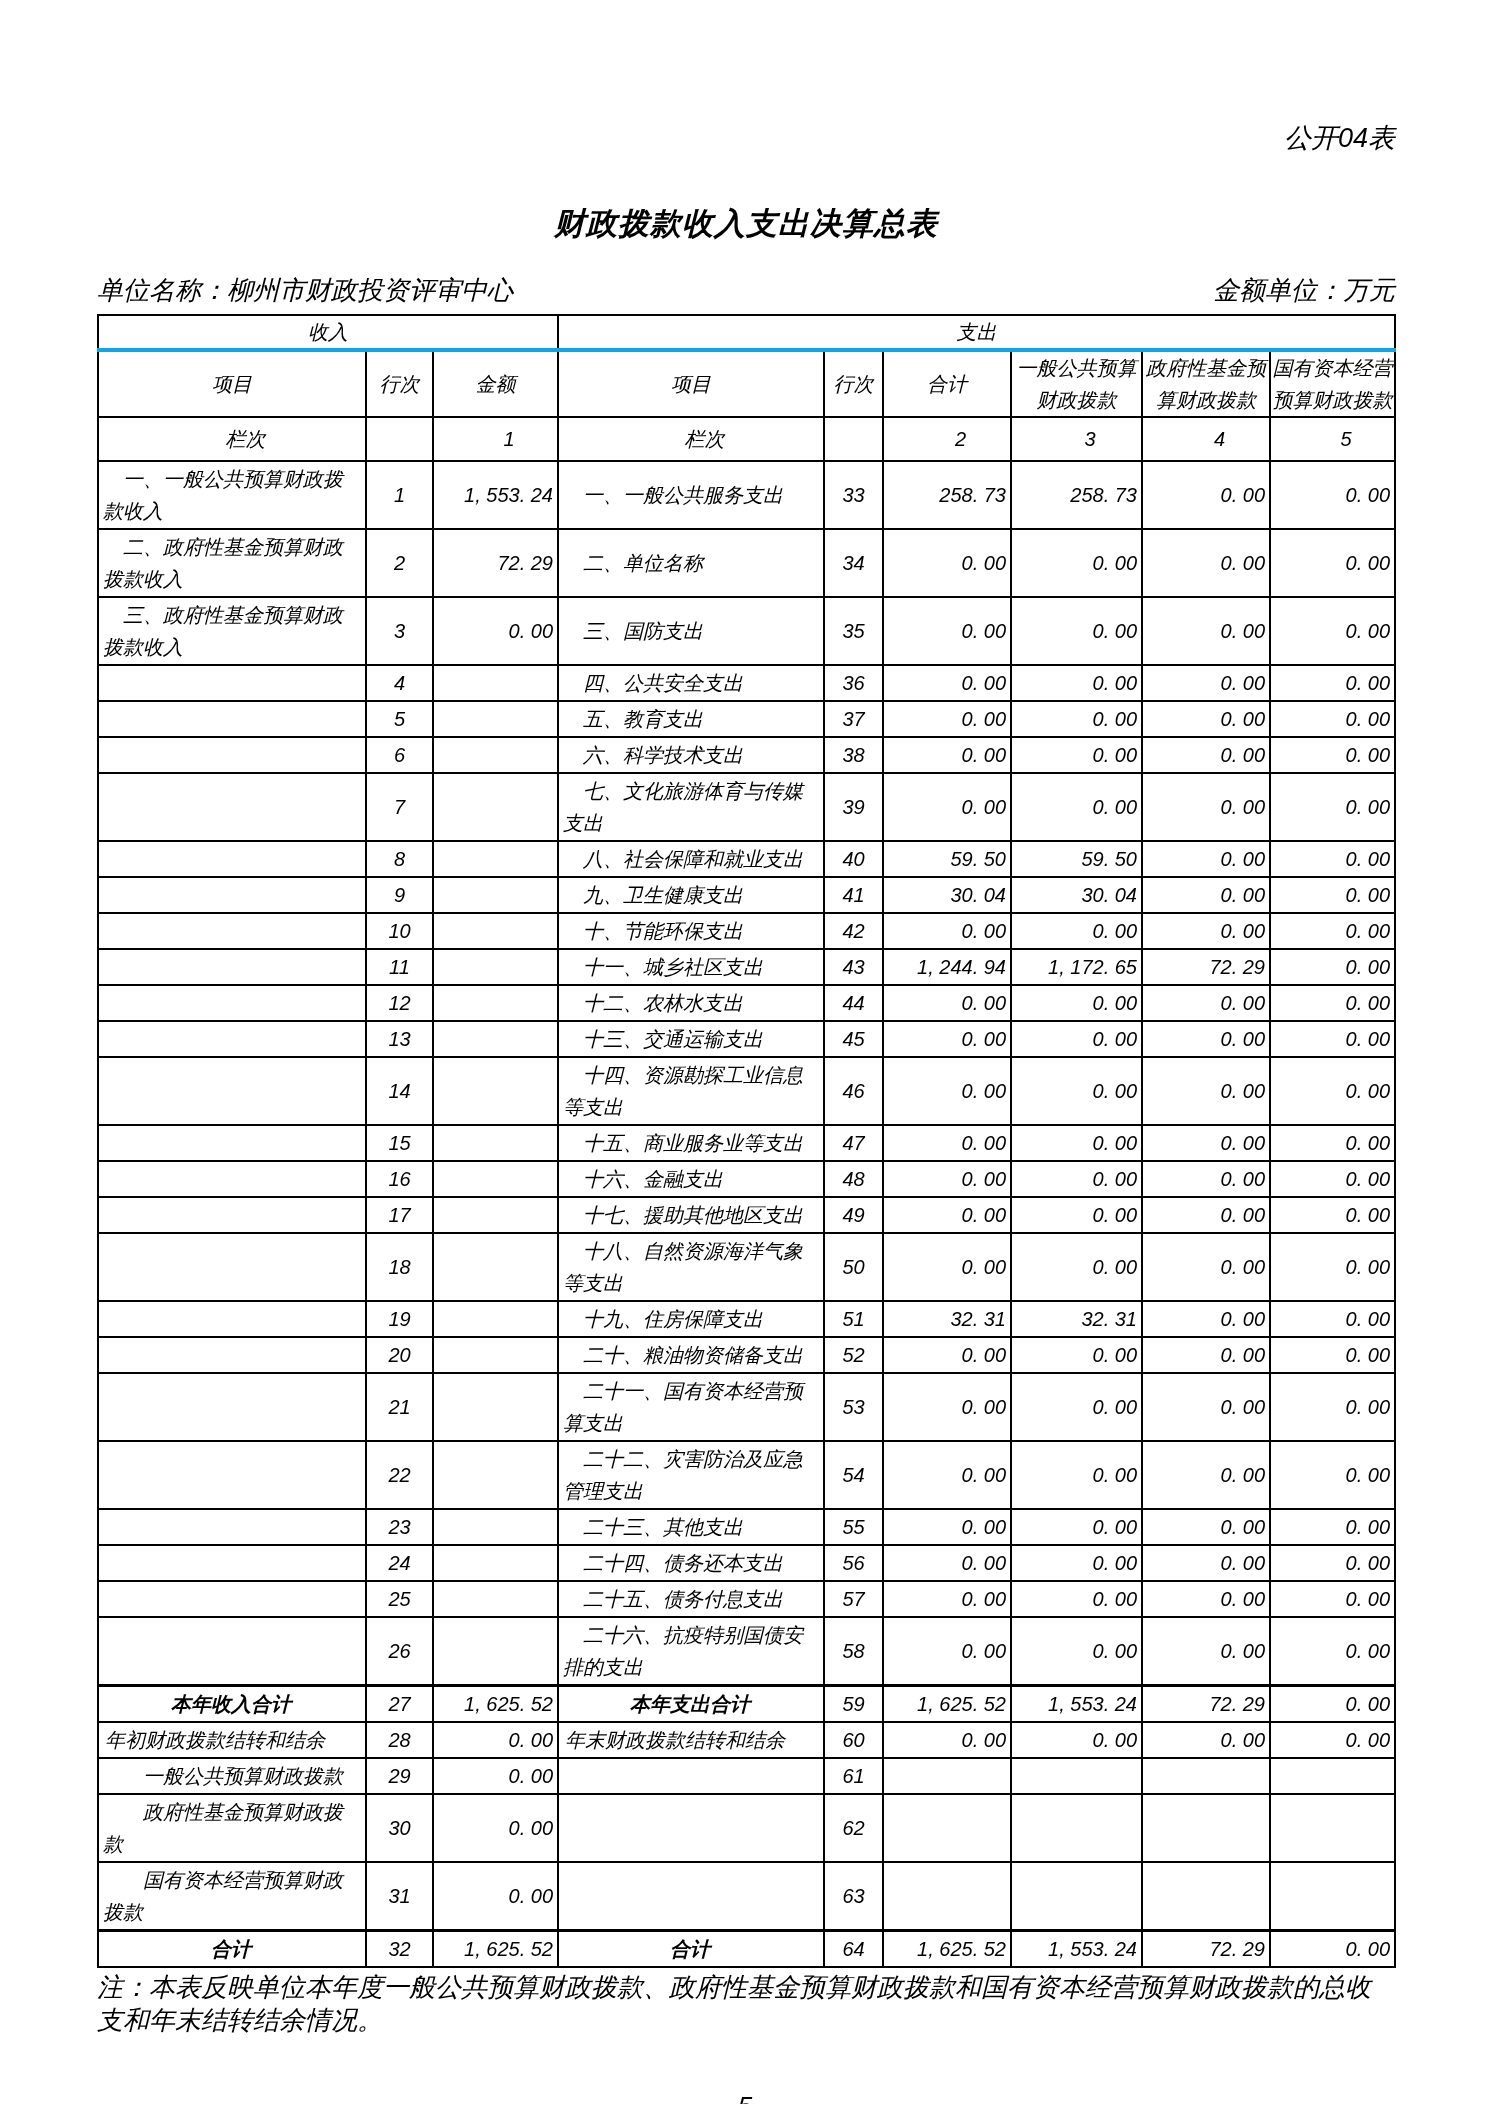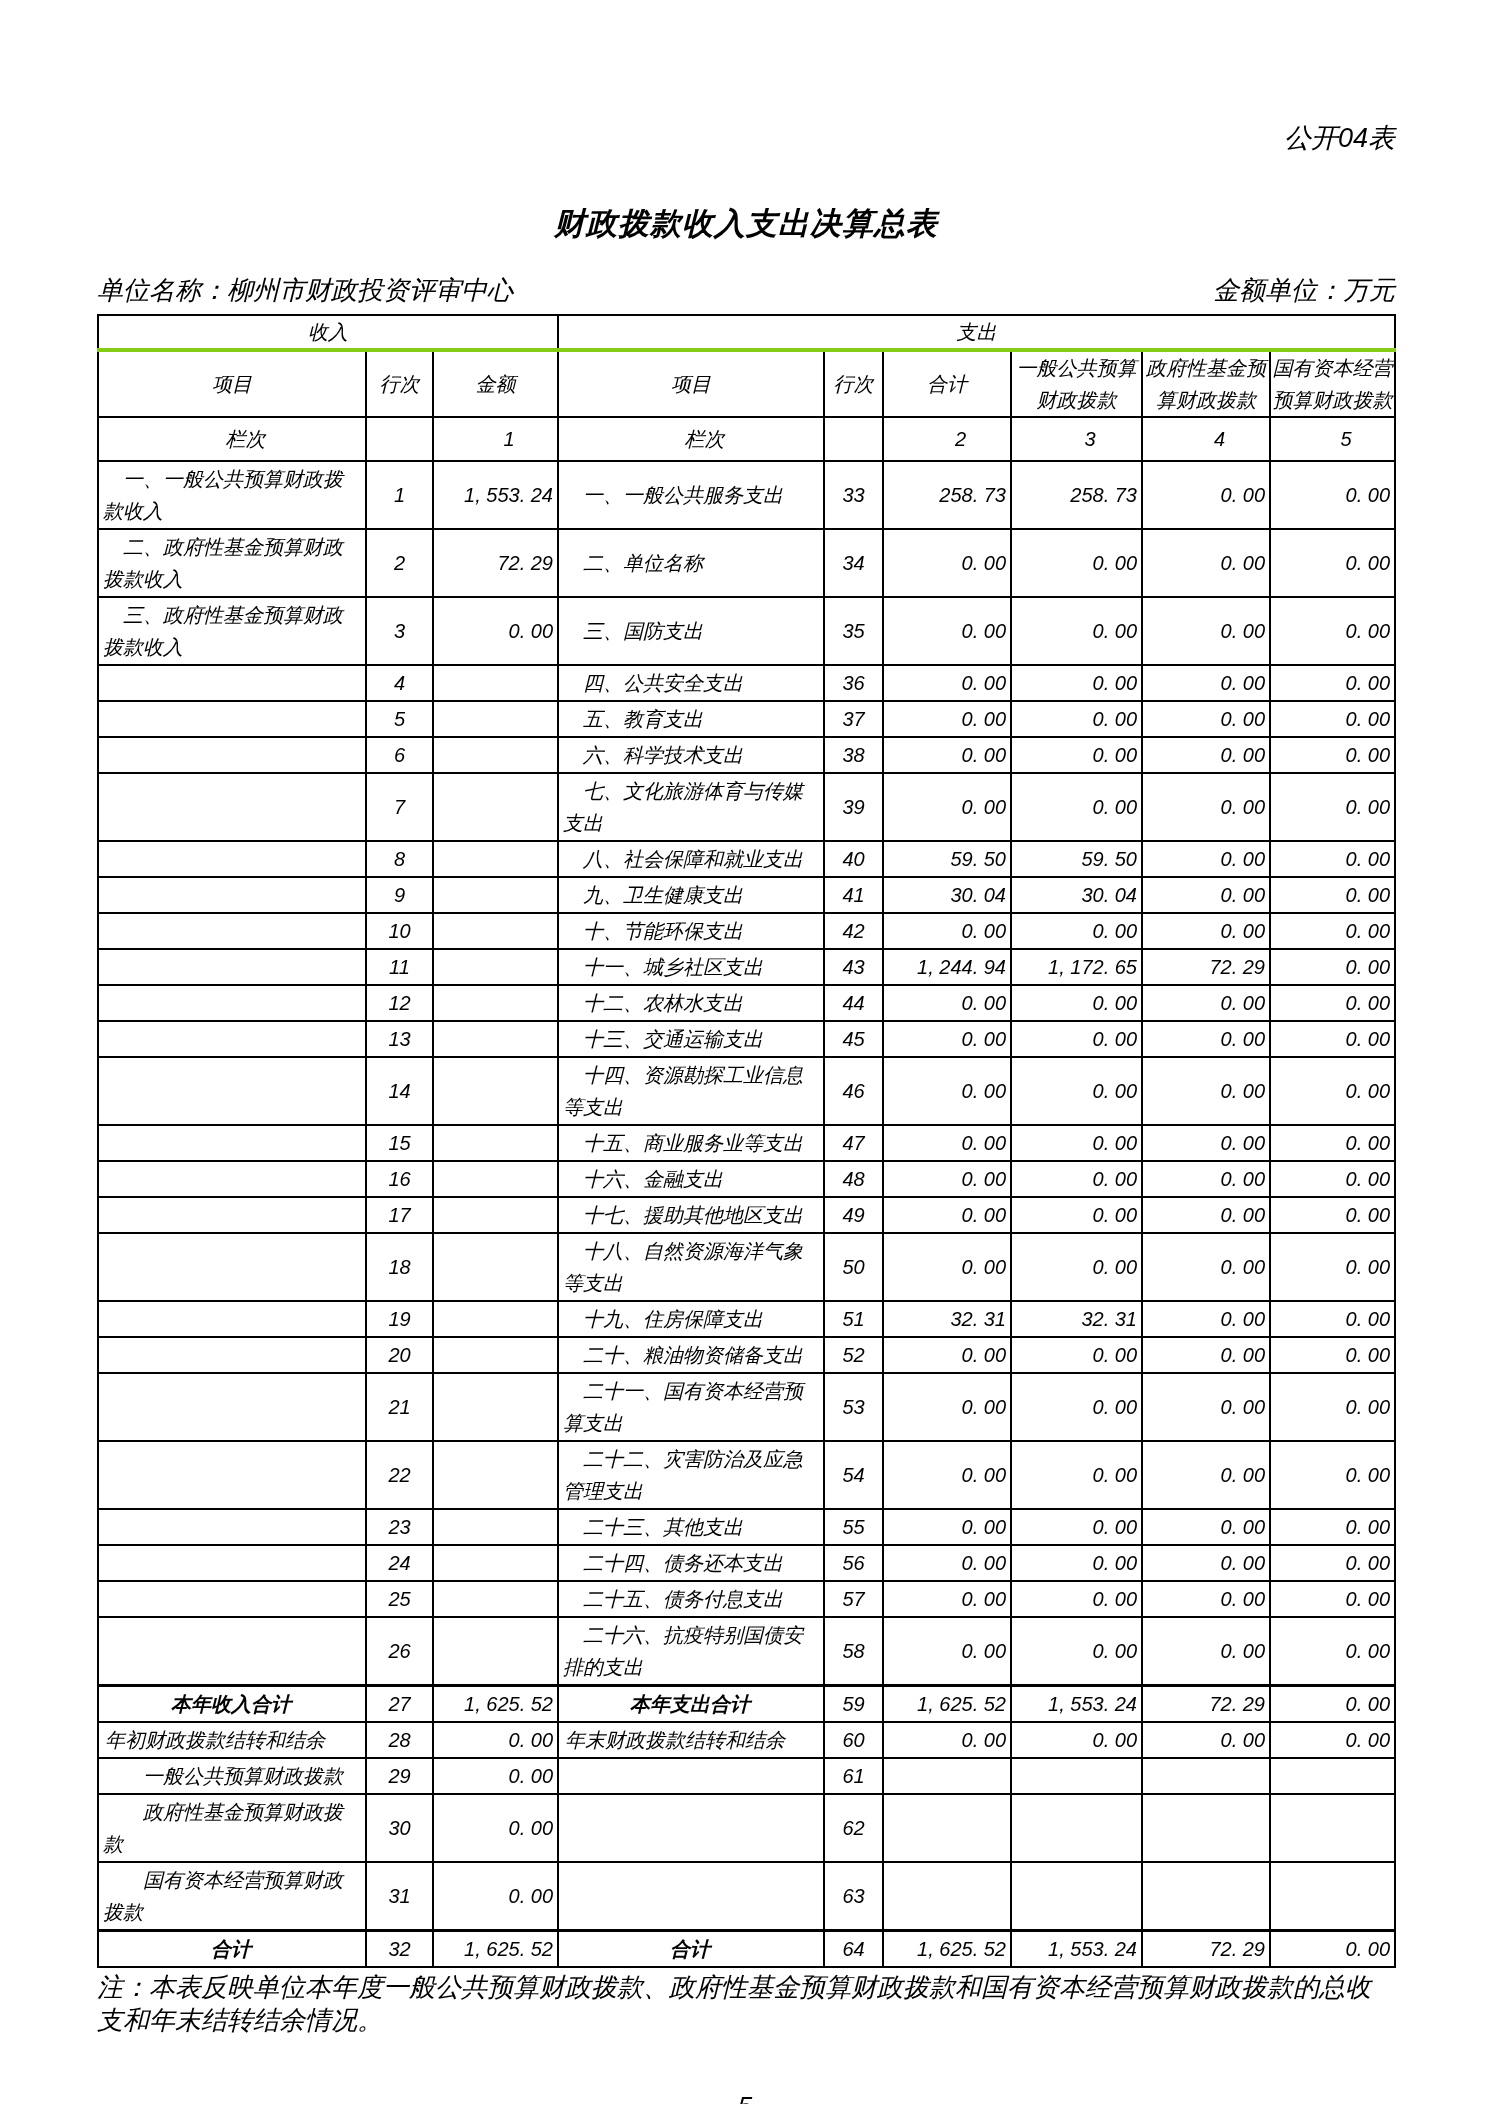--- a/index.html
+++ b/index.html
@@ -50,21 +50,21 @@
     border: 2px solid #000;
     font-size: 20px;
     font-weight: normal;
     line-height: 32px;
     vertical-align: middle;
     overflow: hidden;
   }
   tr.group-row th {
     height: 32px;
     text-align: center;
-    border-bottom: 4px solid #84cc16;
+    border-bottom: 4px solid #0ea5e9;
   }
   tr.colhead-row th { height: 66px; text-align: center; padding: 0 1px; }
   tr.index-row th { height: 44px; text-align: center; padding-left: 27px; }
   tbody td { height: 35px; }
   td.c-item { text-align: left; padding: 1px 6px 1px 4px; }
   td.c-line { text-align: center; }
   td.c-amt  { text-align: right; padding: 1px 4px 1px 2px; }
   tr.kind-item  td.c-item { text-indent: 20px; }
   tr.kind-sub   td.c-item { text-indent: 40px; }
   tr.kind-plain td.c-item { text-indent: 2px; }

